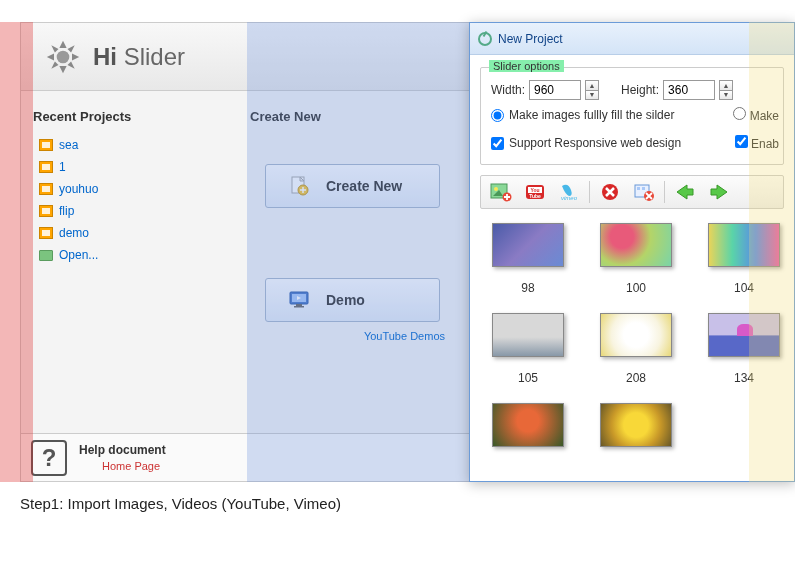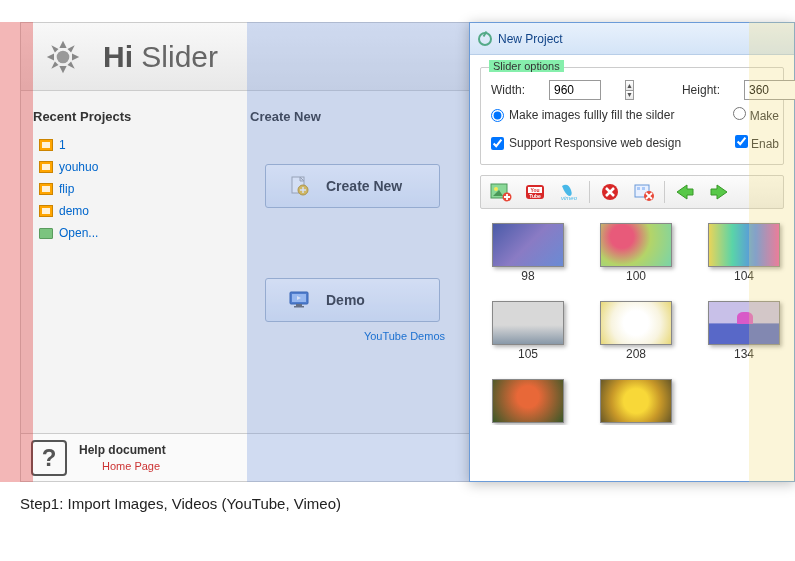--- a/index.html
+++ b/index.html
@@ -2,21 +2,21 @@
 <html><head>
 <meta charset="utf-8">
 <style>
 * { box-sizing: border-box; margin: 0; padding: 0; }
 body { font-family: "Segoe UI", Tahoma, sans-serif; font-size: 12px; color: #333; background: #fff; width: 795px; height: 561px; position: relative; overflow: hidden; }
 
 .main-window { position: absolute; left: 20px; top: 22px; width: 450px; height: 460px; background: #f4f4f4; border: 1px solid #ccc; }
 
 .logo-bar { height: 68px; background: linear-gradient(#f8f8f8, #e8e8e8); border-bottom: 1px solid #ccc; display: flex; align-items: center; padding-left: 24px; gap: 12px; }
 .logo-icon { width: 36px; height: 36px; }
-.logo-text { font-size: 30px; color: #666; font-weight: 300; margin-left: 10px; }
+.logo-text { font-size: 24px; color: #666; font-weight: 300; }
 .logo-text b { font-weight: 600; color: #555; }
 
 .workspace { display: flex; height: 330px; }
 .left-panel { width: 215px; padding: 18px 12px; }
 .section-title { font-weight: bold; font-size: 13px; margin-bottom: 10px; }
 .recent-item { display: flex; align-items: center; gap: 6px; padding: 4px 6px; color: #0066cc; cursor: pointer; }
 .file-icon { width: 14px; height: 12px; background: #ffa500; border: 1px solid #cc8400; position: relative; }
 .file-icon::before { content: ""; position: absolute; top: 2px; left: 2px; right: 2px; bottom: 2px; background: #fff2d9; }
 .folder-icon { width: 14px; height: 11px; background: #7bc47f; border: 1px solid #5a9c5e; border-radius: 1px; }
 
@@ -37,36 +37,36 @@
 .overlay-blue1 { position: absolute; left: 247px; top: 22px; width: 222px; height: 460px; background: rgba(100,140,220,0.28); }
 
 
 .dialog { position: absolute; right: 0; top: 22px; width: 326px; height: 460px; background: #fff; border: 1px solid #6b9bd8; box-shadow: 0 2px 12px rgba(0,0,0,0.25); }
 .dlg-title { height: 32px; background: linear-gradient(#e8f1fc, #d4e4f7); border-bottom: 1px solid #b8cee8; display: flex; align-items: center; padding-left: 8px; gap: 6px; color: #114488; font-size: 12px; }
 .dlg-title-icon { width: 14px; height: 14px; border: 2px solid #5a8; border-radius: 50%; position: relative; }
 .dlg-title-icon::after { content: ""; position: absolute; width: 2px; height: 6px; background: #5a8; left: 4px; top: -3px; transform: rotate(30deg); }
 
 .slider-options { margin: 12px 10px 0; border: 1px solid #ccc; border-radius: 2px; padding: 12px 10px 14px; position: relative; }
 .slider-options .legend { position: absolute; top: -8px; left: 8px; background: #86efac; padding: 0 4px; font-size: 11px; }
-.row { display: flex; align-items: center; gap: 24px; margin-bottom: 0; }
+.row { display: flex; align-items: center; gap: 4px; margin-bottom: 0; }
 .row label { font-size: 12px; }
 .num-input { width: 52px; height: 20px; border: 1px solid #999; padding: 0 4px; font-size: 12px; }
 .spinner { width: 14px; height: 20px; border: 1px solid #999; display: flex; flex-direction: column; }
 .spinner div { flex: 1; display: flex; align-items: center; justify-content: center; font-size: 7px; color: #555; cursor: pointer; background: linear-gradient(#fff,#e8e8e8); }
 .spinner div:first-child { border-bottom: 1px solid #999; }
 .radio-row, .check-row { display: flex; align-items: center; gap: 5px; font-size: 12px; margin-top: 8px; }
 .radio-row input, .check-row input { cursor: pointer; }
 .right-cut { position: absolute; right: 4px; }
 
 .toolbar { margin: 10px 10px 0; height: 34px; background: linear-gradient(#fcfcfc,#eeeeee); border: 1px solid #ccc; border-radius: 2px; display: flex; align-items: center; padding: 0 6px; gap: 6px; }
 .tool-btn { width: 28px; height: 26px; display: flex; align-items: center; justify-content: center; cursor: pointer; border-radius: 2px; }
 .tool-sep { width: 1px; height: 22px; background: #ccc; }
 
 .thumbs-area { padding: 14px 6px 0 18px; display: flex; flex-wrap: wrap; gap: 18px 28px; overflow: hidden; }
-.thumb-item { width: 80px; display: flex; flex-direction: column; align-items: center; gap: 2px; }
+.thumb-item { width: 80px; display: flex; flex-direction: column; align-items: center; gap: 14px; }
 .thumb { width: 72px; height: 44px; border: 1px solid #888; box-shadow: 2px 2px 4px rgba(0,0,0,0.3); }
 .thumb-label { font-size: 12px; color: #333; }
 .t1 { background: linear-gradient(135deg, #4a5ba8, #8a7bc4, #6a8bd4); }
 .t2 { background: radial-gradient(circle at 30% 30%, #e85a7a 20%, #b4d468 50%, #7ad4a8); }
 .t3 { background: linear-gradient(90deg, #e8d45a, #5ad4a8, #5a8be8, #e85aa8); }
 .t4 { background: linear-gradient(#d8d8d8 55%, #8898a8); }
 .t5 { background: radial-gradient(circle, #fff 30%, #f8f4e0 60%, #e8d878); }
 .t6 { background: linear-gradient(#c8c0e8 50%, #5868c8 52%, #5868c8); position: relative; }
 .t6::after { content:""; position:absolute; width:16px; height:12px; background:#d85ac8; top:10px; left:28px; border-radius:40% 40% 0 0; }
 .t7 { background: radial-gradient(circle at 50% 40%, #e86838 25%, #385828); }
@@ -96,20 +96,24 @@
     </svg>
     <div class="logo-text"><b>Hi</b> <span>Slider</span></div>
   </div>
 
   <div class="workspace">
     <div class="left-panel">
       <div class="section-title">Recent Projects</div>
       <div id="recent-list">
           <div class="recent-item">
             <span class="file-icon"></span>
+            <span>sea</span>
+          </div>
+          <div class="recent-item">
+            <span class="file-icon"></span>
             <span>1</span>
           </div>
           <div class="recent-item">
             <span class="file-icon"></span>
             <span>youhuo</span>
           </div>
           <div class="recent-item">
             <span class="file-icon"></span>
             <span>flip</span>
           </div>

